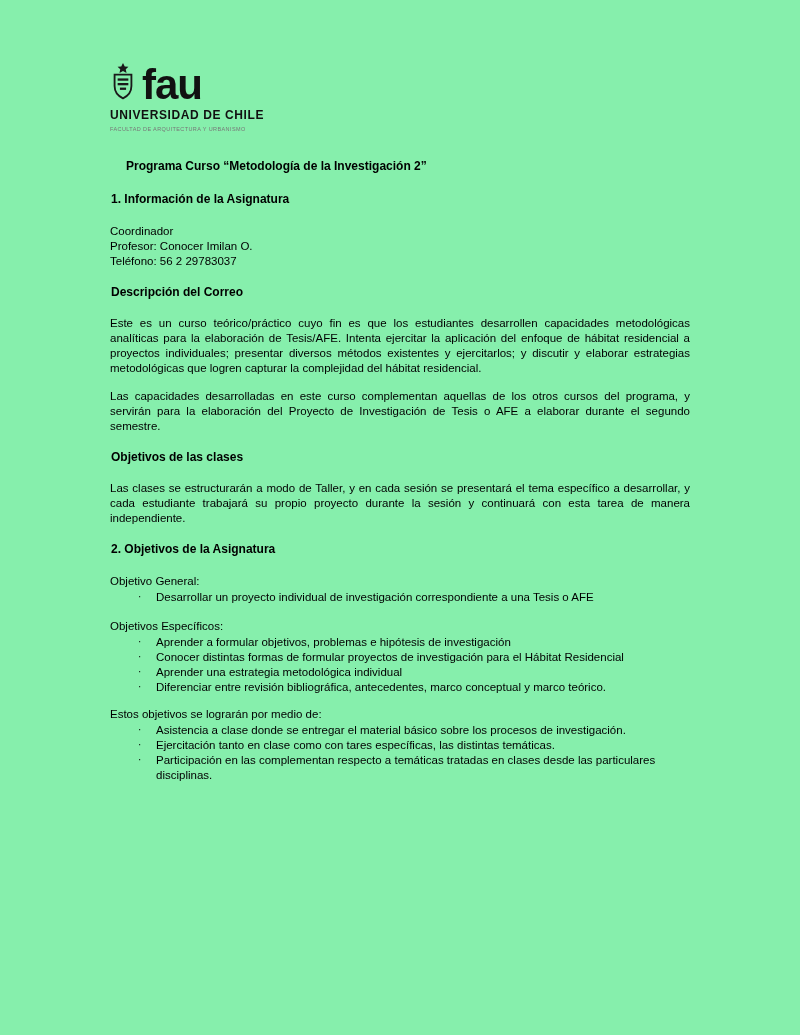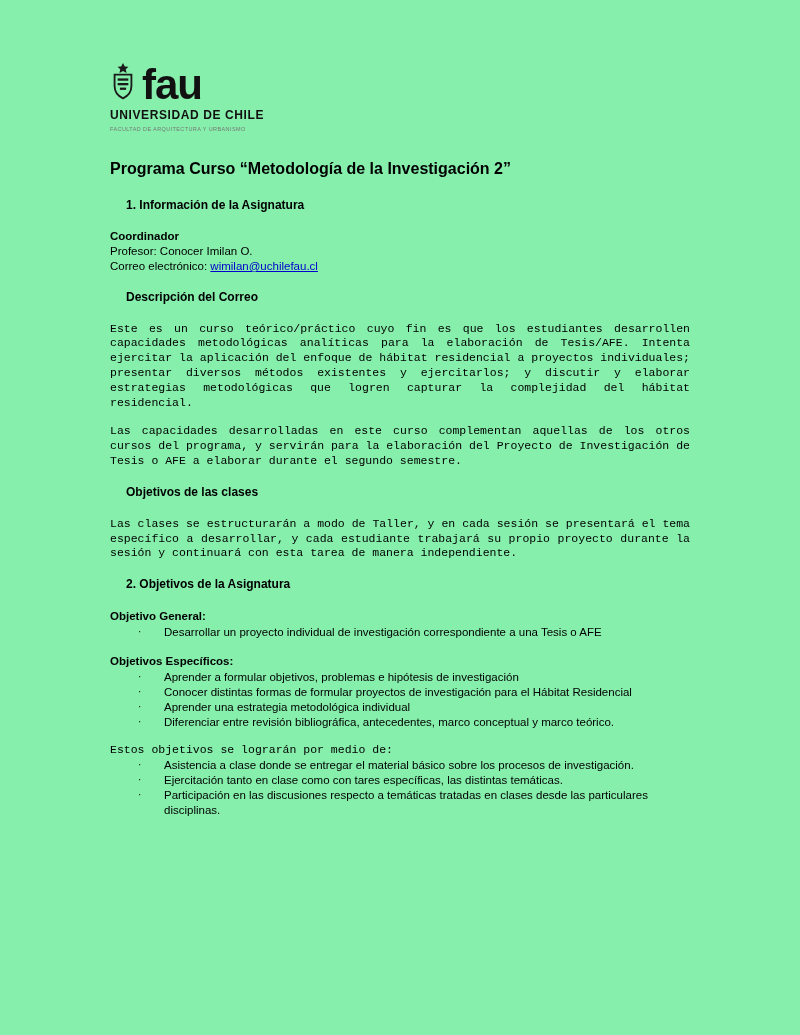--- a/index.html
+++ b/index.html
@@ -36,38 +36,38 @@
     color: #111111;
   }
   .faculty {
     margin-top: 2px;
     font-size: 5.5px;
     letter-spacing: 0.4px;
     color: #777777;
   }
 
   
-  .doc-title { font-weight: bold; font-size: 16px; margin: 14px 0 18px 0; }
-  .sec-heading { font-weight: bold; font-size: 12px; margin: 16px 0 16px 16px; }
-  .sub-heading { font-weight: bold; margin: 14px 0 0 0; }
+  .doc-title { font-weight: bold; font-size: 12px; margin: 14px 0 18px 16px; }
+  .sec-heading { font-weight: bold; font-size: 12px; margin: 16px 0 16px 1px; }
+  .sub-heading { font-weight: normal; margin: 14px 0 0 0; }
   .line { margin: 0; }
-  .para { text-align: justify; margin: 13px 0 0 0; font-family: Liberation Mono, monospace; }
+  .para { text-align: justify; margin: 13px 0 0 0; }
 
   a.email-link { color: #0000cc; text-decoration: underline; cursor: pointer; }
 
   .bullets { margin: 1px 0 0 0; }
   .bullet { display: flex; align-items: flex-start; }
   .bullet .marker {
     flex: none;
     width: 18px;
     margin-left: 28px;
     font-size: 10px;
     text-align: left;
   }
-  .bullet .btext { flex: 1; margin-left: 8px; }
+  .bullet .btext { flex: 1; }
 </style>
 </head>
 <body>
 
 <div class="page">
 
   <div class="logo-block">
     <div class="logo-row">
       <svg class="crest" width="26" height="40" viewBox="0 0 34 52">
         <g fill="#1a1a1a">
@@ -83,23 +83,21 @@
     <div class="univ">UNIVERSIDAD DE CHILE</div>
     <div class="faculty">FACULTAD DE ARQUITECTURA Y URBANISMO</div>
   </div>
 
   <div class="doc-title">Programa Curso “Metodología de la Investigación 2”</div>
 
   <div class="sec-heading">1. Información de la Asignatura</div>
 
   <div class="sub-heading">Coordinador</div>
   <div class="line">Profesor: Conocer Imilan O.</div>
-  <div class="line">
-    <span>Correo electrónico: </span><a class="email-link" href="#">wimilan@uchilefau.cl</a>
-  </div>
+  <div class="line">Teléfono: 56 2 29783037</div>
 
   <div class="sec-heading">Descripción del Correo</div>
   <div class="para">Este es un curso teórico/práctico cuyo fin es que los estudiantes desarrollen capacidades metodológicas analíticas para la elaboración de Tesis/AFE. Intenta ejercitar la aplicación del enfoque de hábitat residencial a proyectos individuales; presentar diversos métodos existentes y ejercitarlos; y discutir y elaborar estrategias metodológicas que logren capturar la complejidad del hábitat residencial.</div>
   <div class="para">Las capacidades desarrolladas en este curso complementan aquellas de los otros cursos del programa, y servirán para la elaboración del Proyecto de Investigación de Tesis o AFE a elaborar durante el segundo semestre.</div>
 
   <div class="sec-heading">Objetivos de las clases</div>
   <div class="para">Las clases se estructurarán a modo de Taller, y en cada sesión se presentará el tema específico a desarrollar, y cada estudiante trabajará su propio proyecto durante la sesión y continuará con esta tarea de manera independiente.</div>
 
   <div class="sec-heading">2. Objetivos de la Asignatura</div>
 
@@ -136,17 +134,17 @@
     <div class="bullet">
       <span class="marker">·</span>
       <span class="btext">Asistencia a clase donde se entregar el material básico sobre los procesos de investigación.</span>
     </div>
     <div class="bullet">
       <span class="marker">·</span>
       <span class="btext">Ejercitación tanto en clase como con tares específicas, las distintas temáticas.</span>
     </div>
     <div class="bullet">
       <span class="marker">·</span>
-      <span class="btext">Participación en las discusiones respecto a temáticas tratadas en clases desde las particulares disciplinas.</span>
+      <span class="btext">Participación en las complementan respecto a temáticas tratadas en clases desde las particulares disciplinas.</span>
     </div>
   </div>
 
 </div>
 
 </body></html>

